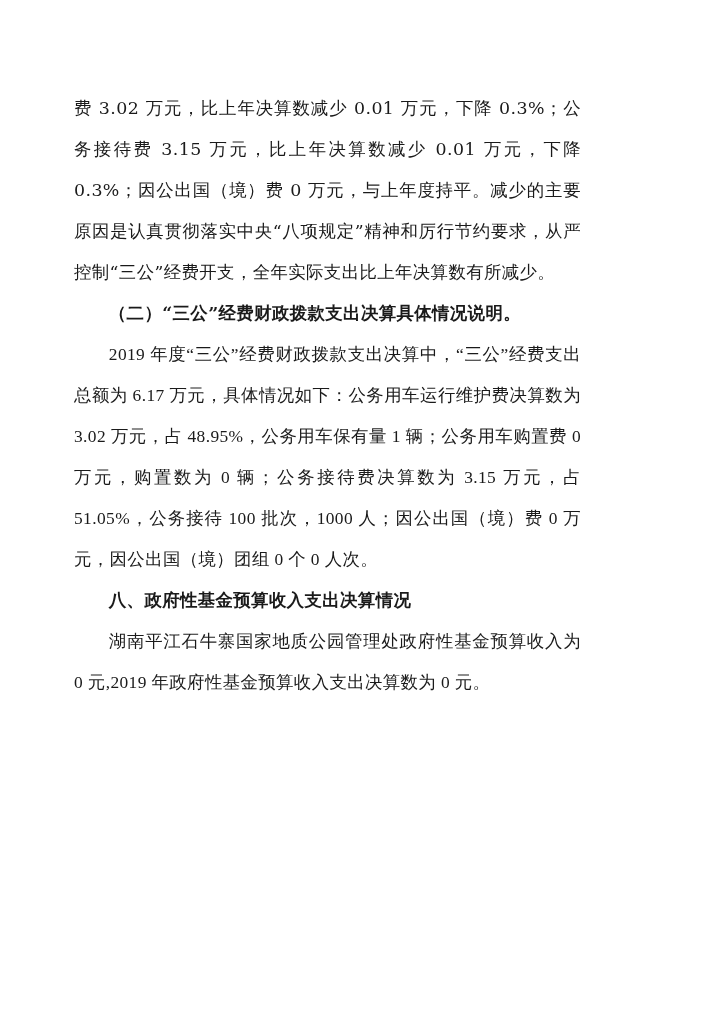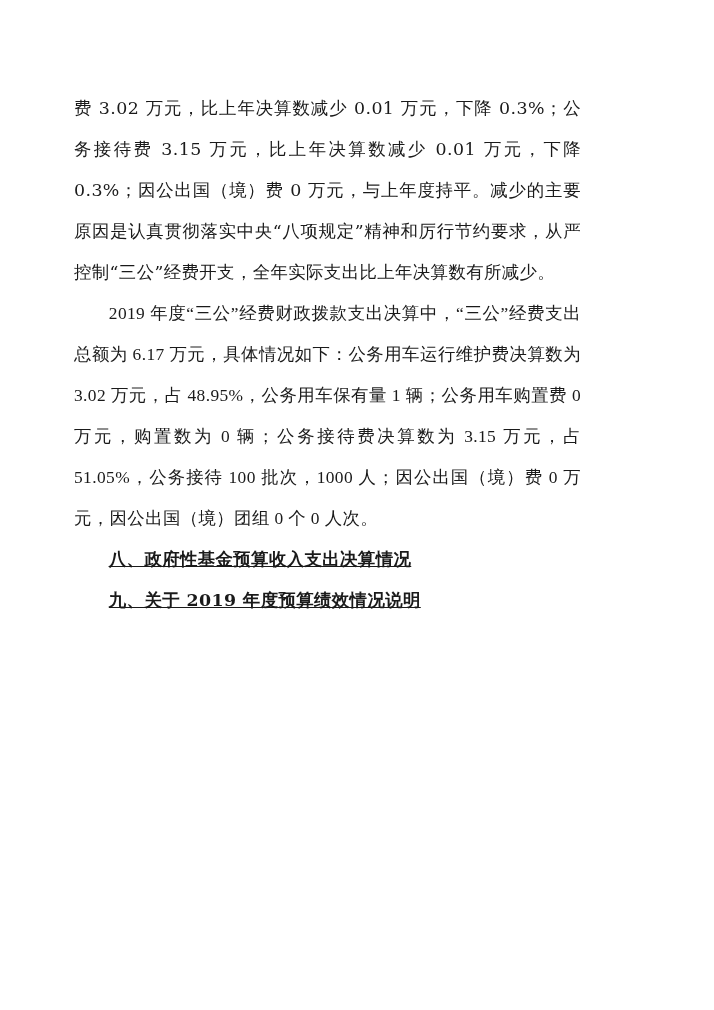--- a/index.html
+++ b/index.html
@@ -39,26 +39,26 @@
   }
   .heading {
     text-indent: 2em;
     font-weight: bold;
     letter-spacing: 0.4px;
   }
   .section-heading {
     text-indent: 2em;
     font-weight: bold;
     letter-spacing: 0.4px;
-    text-decoration: underline;
   }
 </style>
 </head>
 <body>
 
 <div class="page">
   <div class="doc-body">
     <p class="para-flush">费 3.02 万元，比上年决算数减少 0.01 万元，下降 0.3%；公务接待费 3.15 万元，比上年决算数减少 0.01 万元，下降 0.3%；因公出国（境）费 0 万元，与上年度持平。减少的主要原因是认真贯彻落实中央“八项规定”精神和厉行节约要求，从严控制“三公”经费开支，全年实际支出比上年决算数有所减少。</p>
+    <p class="heading">（二）“三公”经费财政拨款支出决算具体情况说明。</p>
     <p class="para">2019 年度“三公”经费财政拨款支出决算中，“三公”经费支出总额为 6.17 万元，具体情况如下：公务用车运行维护费决算数为 3.02 万元，占 48.95%，公务用车保有量 1 辆；公务用车购置费 0 万元，购置数为 0 辆；公务接待费决算数为 3.15 万元，占 51.05%，公务接待 100 批次，1000 人；因公出国（境）费 0 万元，因公出国（境）团组 0 个 0 人次。</p>
     <p class="section-heading">八、政府性基金预算收入支出决算情况</p>
-    <p class="section-heading">九、关于 2019 年度预算绩效情况说明</p>
+    <p class="para">湖南平江石牛寨国家地质公园管理处政府性基金预算收入为 0 元,2019 年政府性基金预算收入支出决算数为 0 元。</p>
   </div>
 </div>
 
 </body></html>

